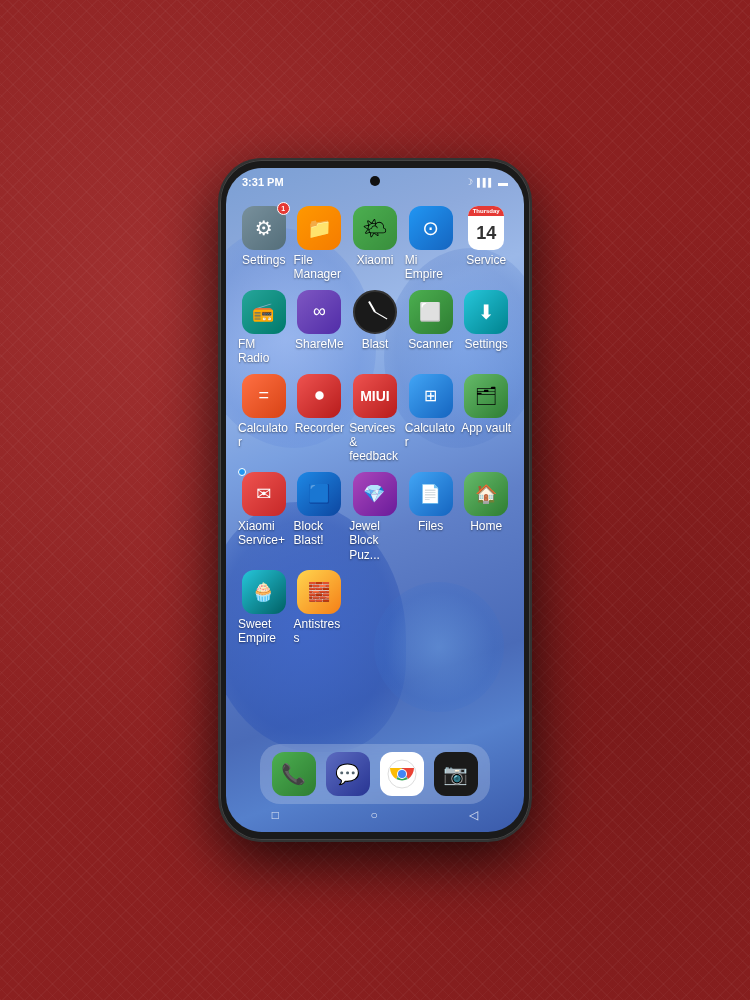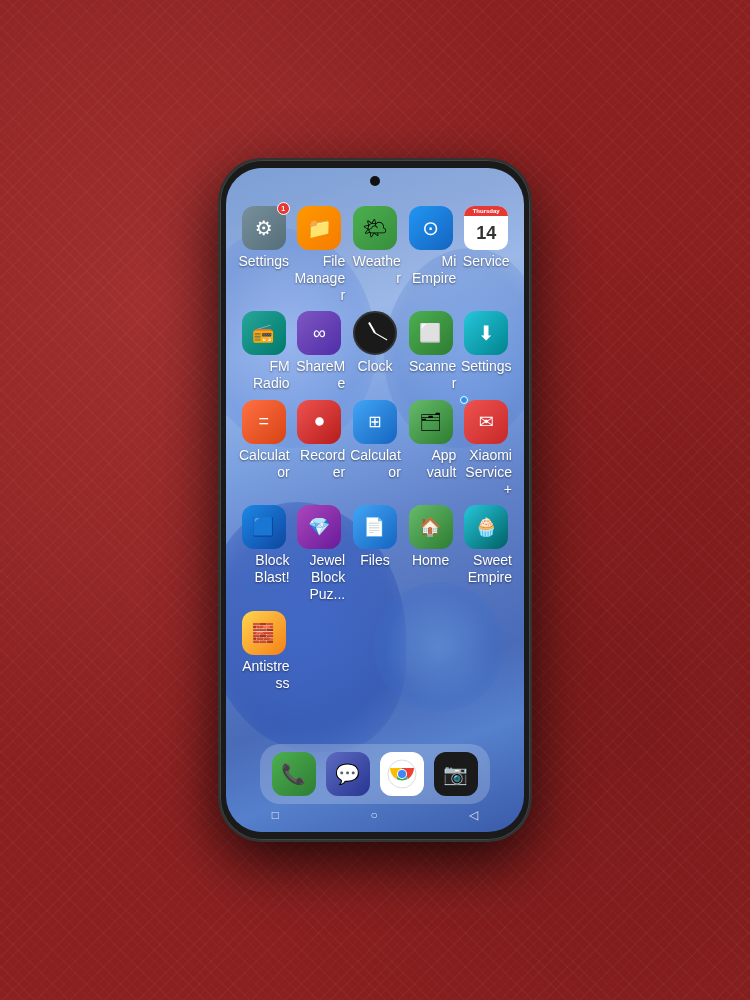--- a/index.html
+++ b/index.html
@@ -157,23 +157,23 @@
       border-radius: 12px;
       display: flex;
       align-items: center;
       justify-content: center;
       font-size: 20px;
       position: relative;
       flex-shrink: 0;
     }
 
     .app-label {
-      font-size: 14px;
+      font-size: 12px;
       color: #fff;
-      text-align: right;
+      text-align: left;
       line-height: 1.2;
       text-shadow: 0 1px 2px rgba(0,0,0,0.5);
       max-width: 52px;
       word-break: break-word;
     }
 
     .badge {
       position: absolute;
       top: -4px;
       right: -4px;
@@ -290,21 +290,21 @@
       height: 14px;
       background: #fff;
       bottom: 50%;
       left: 50%;
       transform-origin: bottom center;
       transform: translateX(-50%) rotate(120deg);
     }
 
     
     .calendar-face {
-      width: 44px;
+      width: 36px;
       height: 44px;
       border-radius: 10px;
       background: #fff;
       display: flex;
       flex-direction: column;
       overflow: hidden;
     }
     .cal-header {
       background: #e53935;
       color: #fff;
@@ -347,20 +347,28 @@
 <div class="phone-wrapper">
   <div class="phone-screen">
 
     <div class="blob blob-1"></div>
     <div class="blob blob-2"></div>
     <div class="blob blob-3"></div>
     <div class="blob blob-4"></div>
 
     <div class="camera-notch"></div>
 
+    <div class="status-bar">
+      <span class="status-time">3:31 PM</span>
+      <div class="status-icons">
+        <span class="status-icon">☽</span>
+        <span class="status-icon" style="font-size:8px;">▌▌▌</span>
+        <span class="status-icon" style="font-size:10px;">▬</span>
+      </div>
+    </div>
 
     <div class="app-grid">
 
       <div class="app-item">
         <div class="app-icon icon-settings">
           <span style="font-size:20px; color:#fff;">⚙</span>
           <div class="badge">1</div>
         </div>
         <span class="app-label">Settings</span>
       </div>
@@ -369,21 +377,21 @@
         <div class="app-icon icon-files-mi">
           <span style="font-size:20px;">📁</span>
         </div>
         <span class="app-label">File Manager</span>
       </div>
 
       <div class="app-item">
         <div class="app-icon icon-weather">
           <span style="font-size:20px;">🌤</span>
         </div>
-        <span class="app-label">Weather</span>
+        <span class="app-label">Xiaomi</span>
       </div>
 
       <div class="app-item">
         <div class="app-icon icon-mi-remote">
           <span style="font-size:20px; color:#fff;">⊙</span>
         </div>
         <span class="app-label">Mi Empire</span>
       </div>
 
       <div class="app-item">
@@ -406,21 +414,21 @@
           <span style="font-size:18px; color:#fff;">∞</span>
         </div>
         <span class="app-label">ShareMe</span>
       </div>
 
       <div class="app-item">
         <div class="clock-face">
           <div class="clock-hand-h"></div>
           <div class="clock-hand-m"></div>
         </div>
-        <span class="app-label">Clock</span>
+        <span class="app-label">Blast</span>
       </div>
 
       <div class="app-item">
         <div class="app-icon icon-scanner">
           <span style="font-size:18px; color:#fff;">⬜</span>
         </div>
         <span class="app-label">Scanner</span>
       </div>
 
       <div class="app-item">
@@ -437,20 +445,26 @@
         <span class="app-label">Calculator</span>
       </div>
 
       <div class="app-item">
         <div class="app-icon icon-recorder">
           <span style="font-size:18px; color:#fff;">⏺</span>
         </div>
         <span class="app-label">Recorder</span>
       </div>
 
+      <div class="app-item">
+        <div class="app-icon icon-services" style="border-radius:10px; background:linear-gradient(135deg,#ef5350,#b71c1c);">
+          <span style="font-size:14px; color:#fff; font-weight:bold;">MIUI</span>
+        </div>
+        <span class="app-label">Services &amp; feedback</span>
+      </div>
 
       <div class="app-item">
         <div class="app-icon icon-calc2">
           <span style="font-size:16px; color:#fff;">⊞</span>
         </div>
         <span class="app-label">Calculator</span>
       </div>
 
       <div class="app-item">
         <div class="app-icon icon-appvault">

